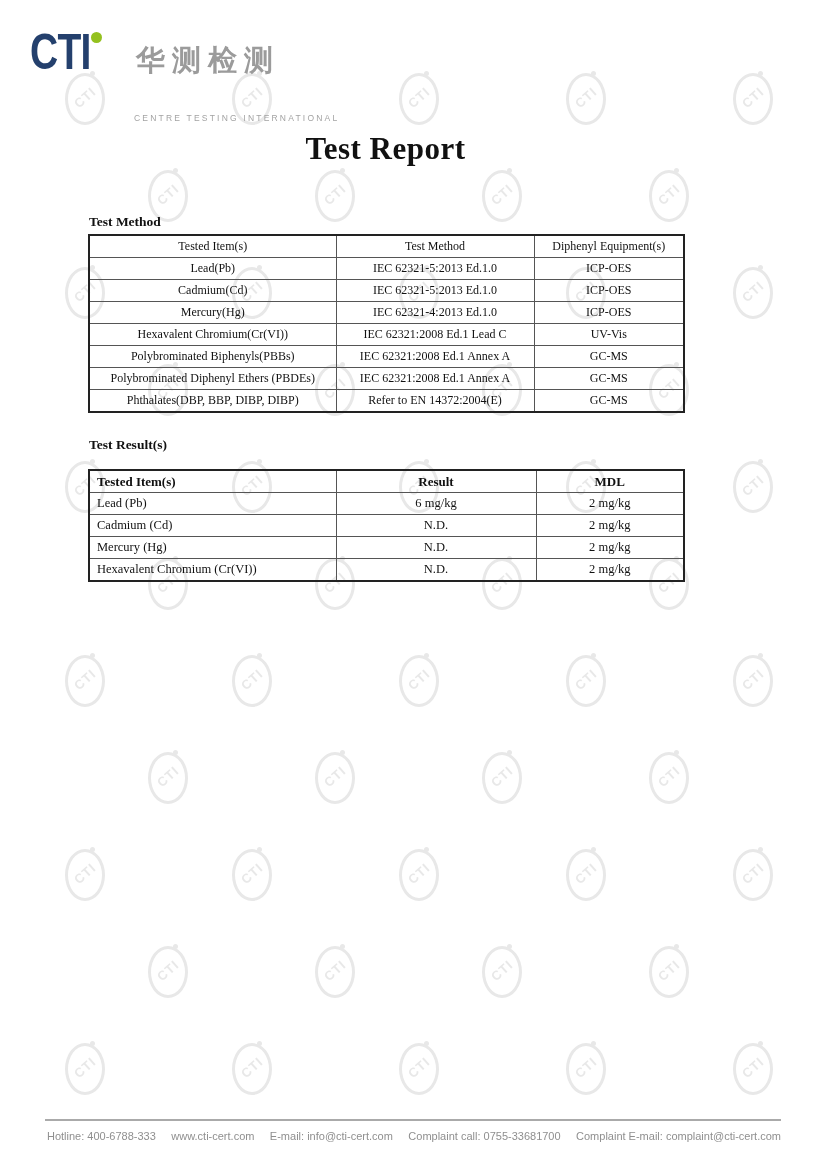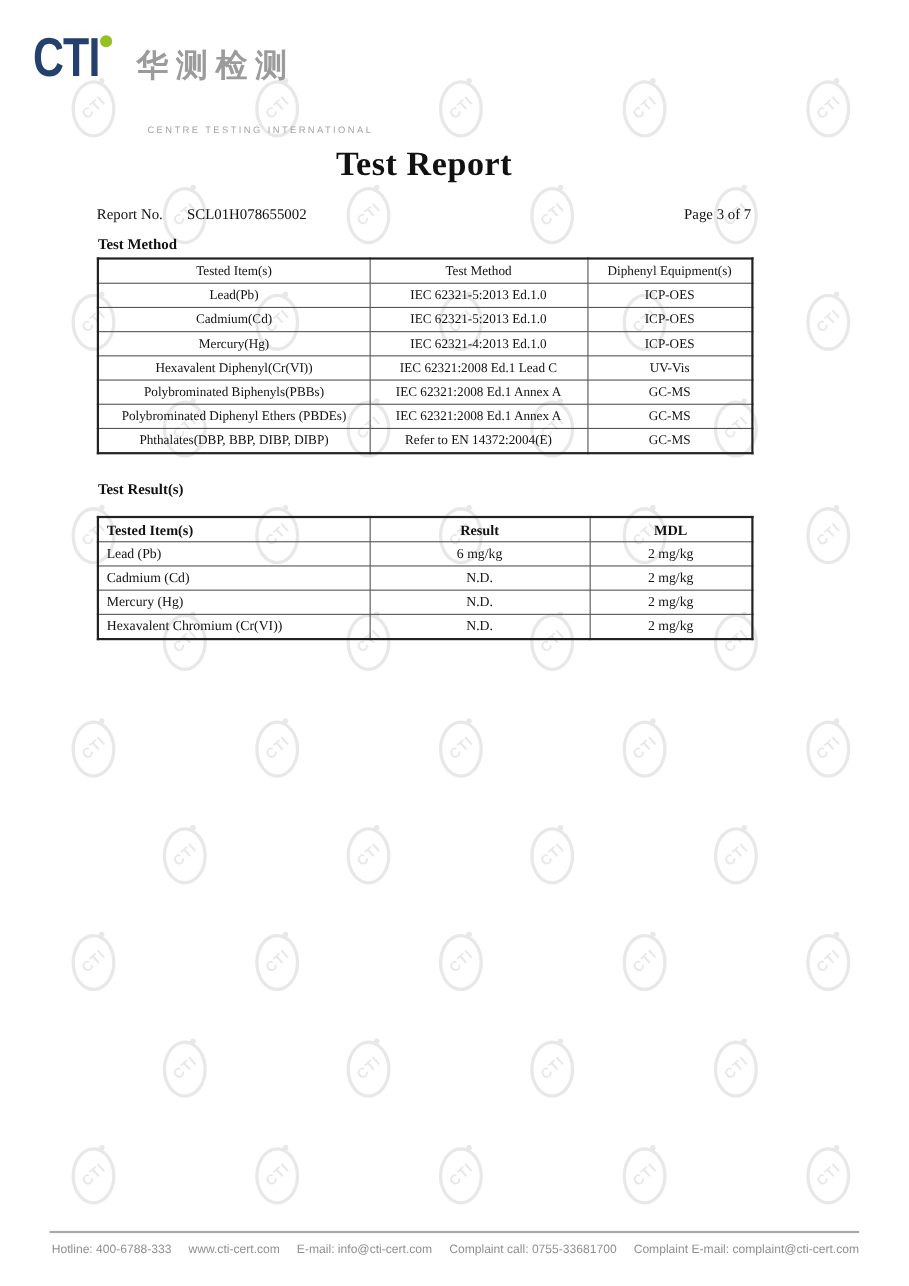--- a/index.html
+++ b/index.html
@@ -31,21 +31,21 @@
   
   .logo{position:absolute;left:30px;top:30px;width:300px;height:62px;z-index:2;}
   .cti-word{
     position:absolute;left:0;top:-3px;
     font-family:"Liberation Sans",sans-serif;font-weight:800;font-size:50px;line-height:1;
     letter-spacing:-1px;color:var(--navy);
     transform:scaleX(0.78);transform-origin:0 0;
   }
   .cti-dot{position:absolute;left:61px;top:2px;width:11px;height:11px;border-radius:50%;background:var(--green);}
   .cti-cn{
-    position:absolute;left:94px;top:15px;
+    position:absolute;left:106px;top:15px;
     font-family:"Liberation Sans",sans-serif;font-size:29px;line-height:1.1;
     letter-spacing:7px;color:var(--logo-gray);font-weight:bold;white-space:nowrap;
   }
   .cti-sub{
     position:absolute;left:104px;top:51px;
     font-family:"Liberation Sans",sans-serif;font-size:8.5px;letter-spacing:2.2px;
     color:#a3a3a3;white-space:nowrap;margin-top:32px;
   }
   
   .title{
@@ -351,25 +351,20 @@
 
   <div class="logo">
     <span class="cti-word">CTI</span>
     <span class="cti-dot"></span>
     <span class="cti-cn">华测检测</span>
     <span class="cti-sub">CENTRE TESTING INTERNATIONAL</span>
   </div>
 
   <h1 class="title">Test Report</h1>
 
-  <div class="report-line">
-    <span>Report No.</span>
-    <span class="report-no">SCL01H078655002</span>
-    <span class="page-no">Page 3 of 7</span>
-  </div>
 
   <div class="sec-heading h1pos">Test Method</div>
 
   <table class="tbl t1">
     <colgroup>
         <col class="c1">
         <col class="c2">
         <col class="c3">
       </colgroup>
     <thead>
@@ -389,21 +384,21 @@
           <td>Cadmium(Cd)</td>
           <td>IEC 62321-5:2013 Ed.1.0</td>
           <td>ICP-OES</td>
         </tr>
         <tr>
           <td>Mercury(Hg)</td>
           <td>IEC 62321-4:2013 Ed.1.0</td>
           <td>ICP-OES</td>
         </tr>
         <tr>
-          <td>Hexavalent Diphenyl(Cr(VI))</td>
+          <td>Hexavalent Chromium(Cr(VI))</td>
           <td>IEC 62321:2008 Ed.1 Lead C</td>
           <td>UV-Vis</td>
         </tr>
         <tr>
           <td>Polybrominated Biphenyls(PBBs)</td>
           <td>IEC 62321:2008 Ed.1 Annex A</td>
           <td>GC-MS</td>
         </tr>
         <tr>
           <td>Polybrominated Diphenyl Ethers (PBDEs)</td>

